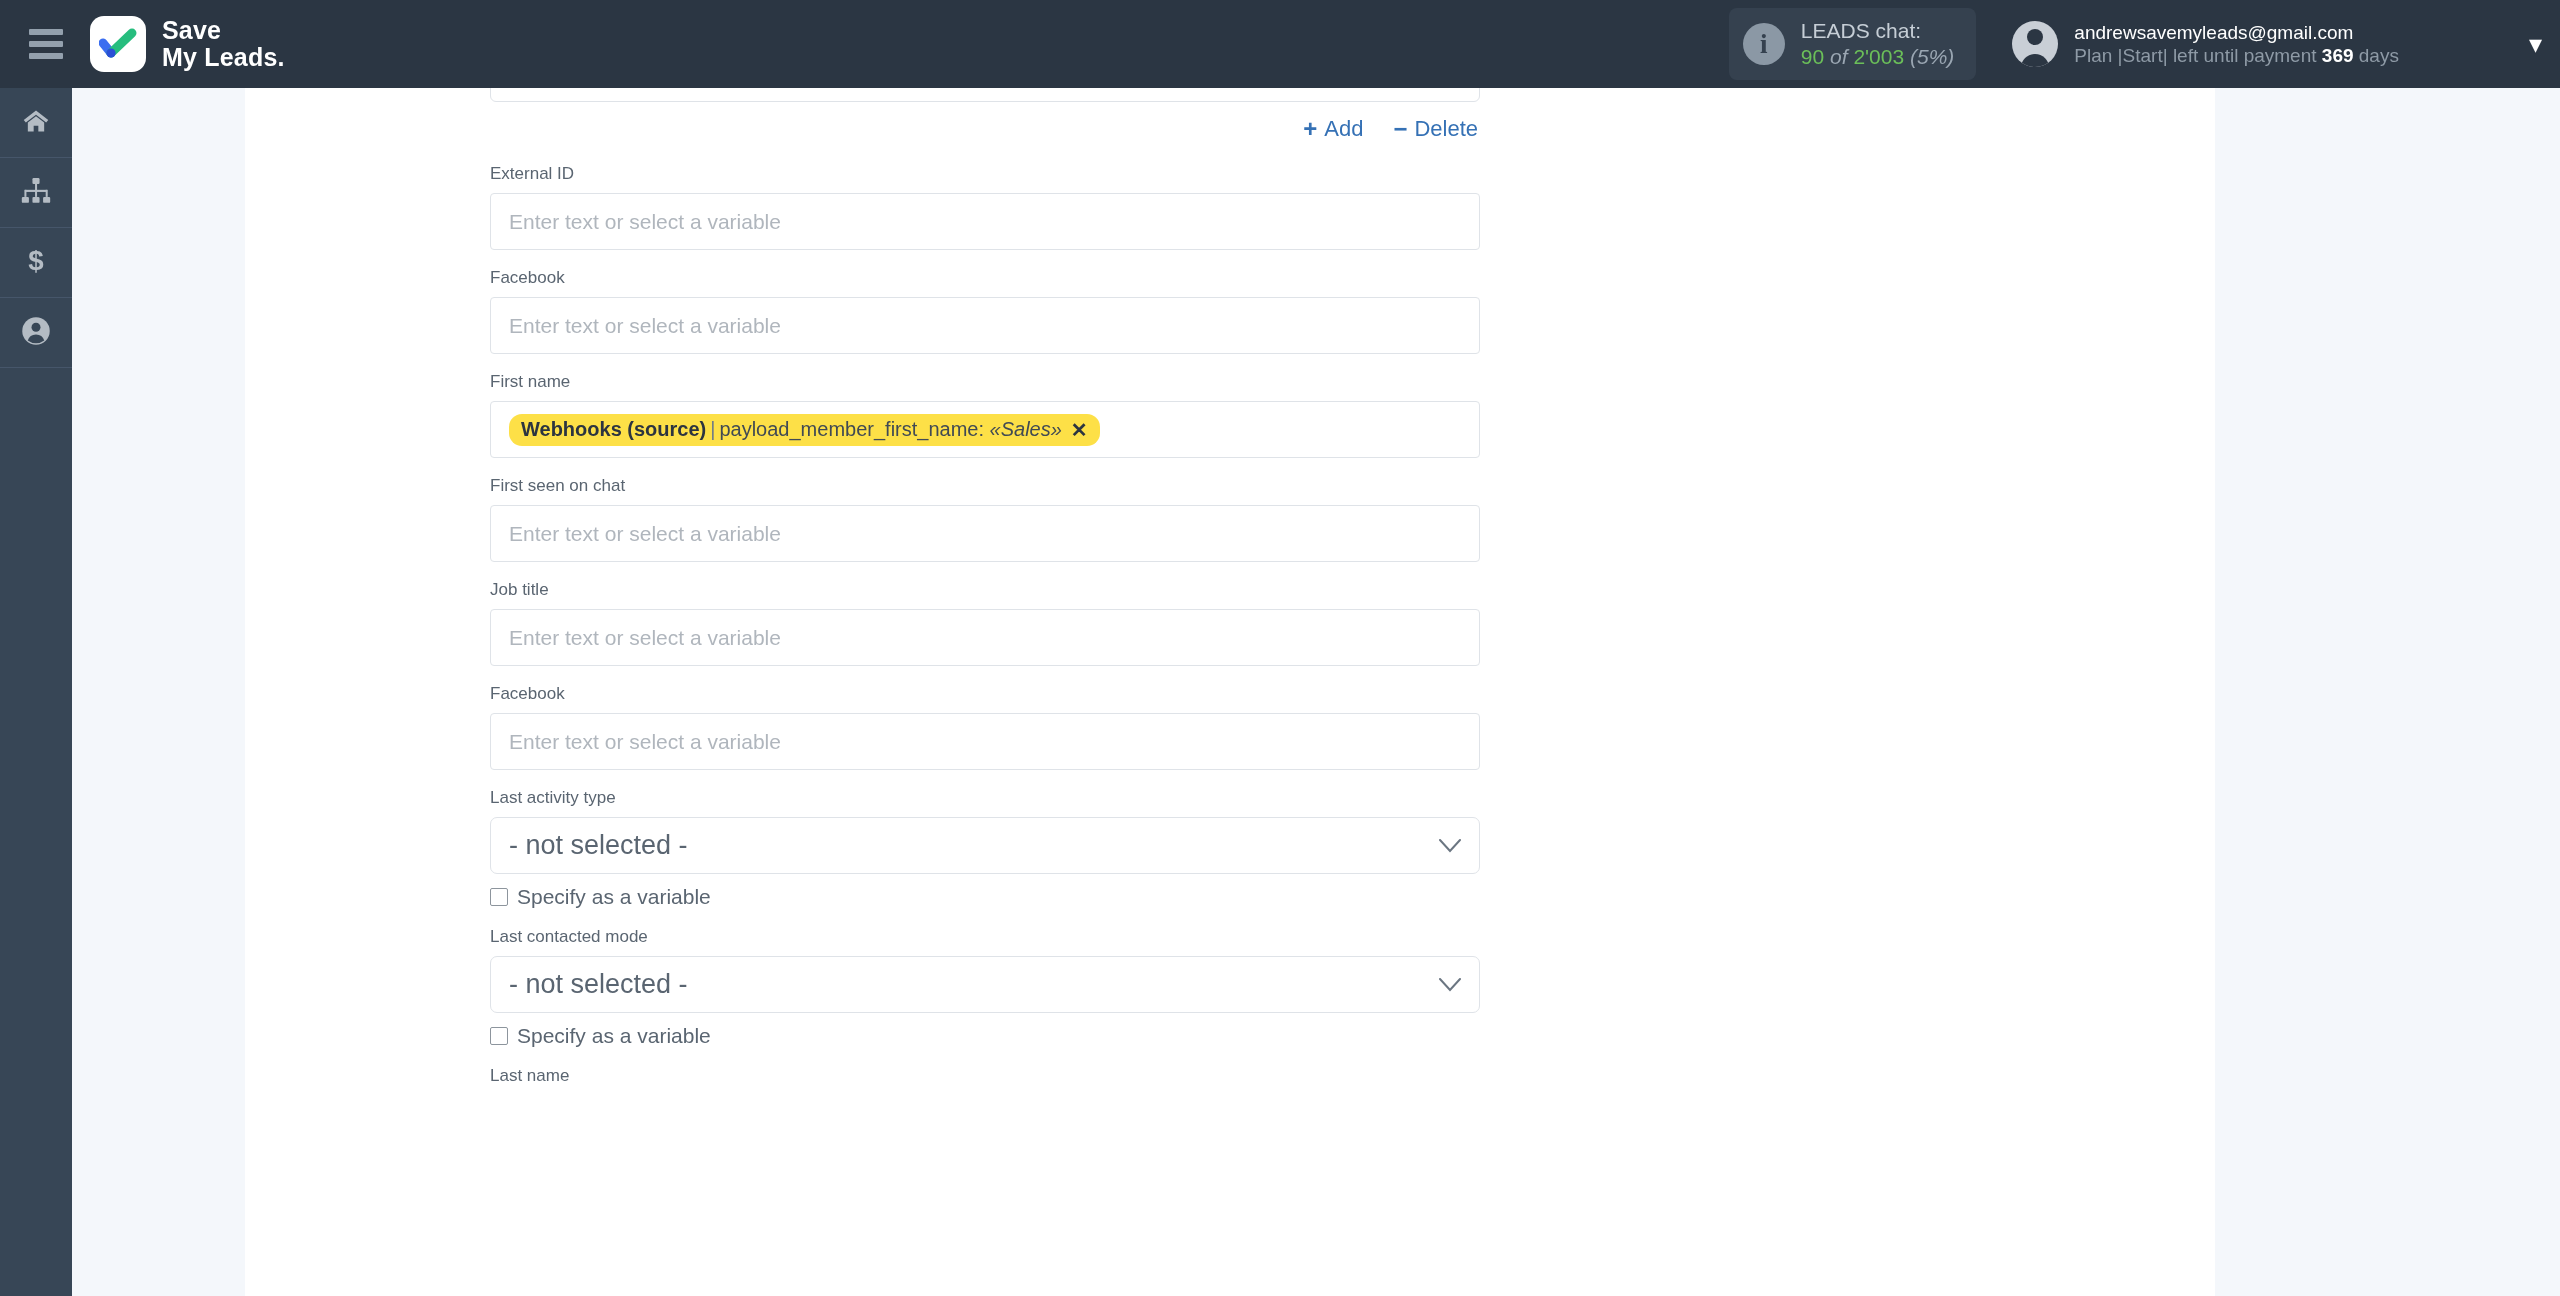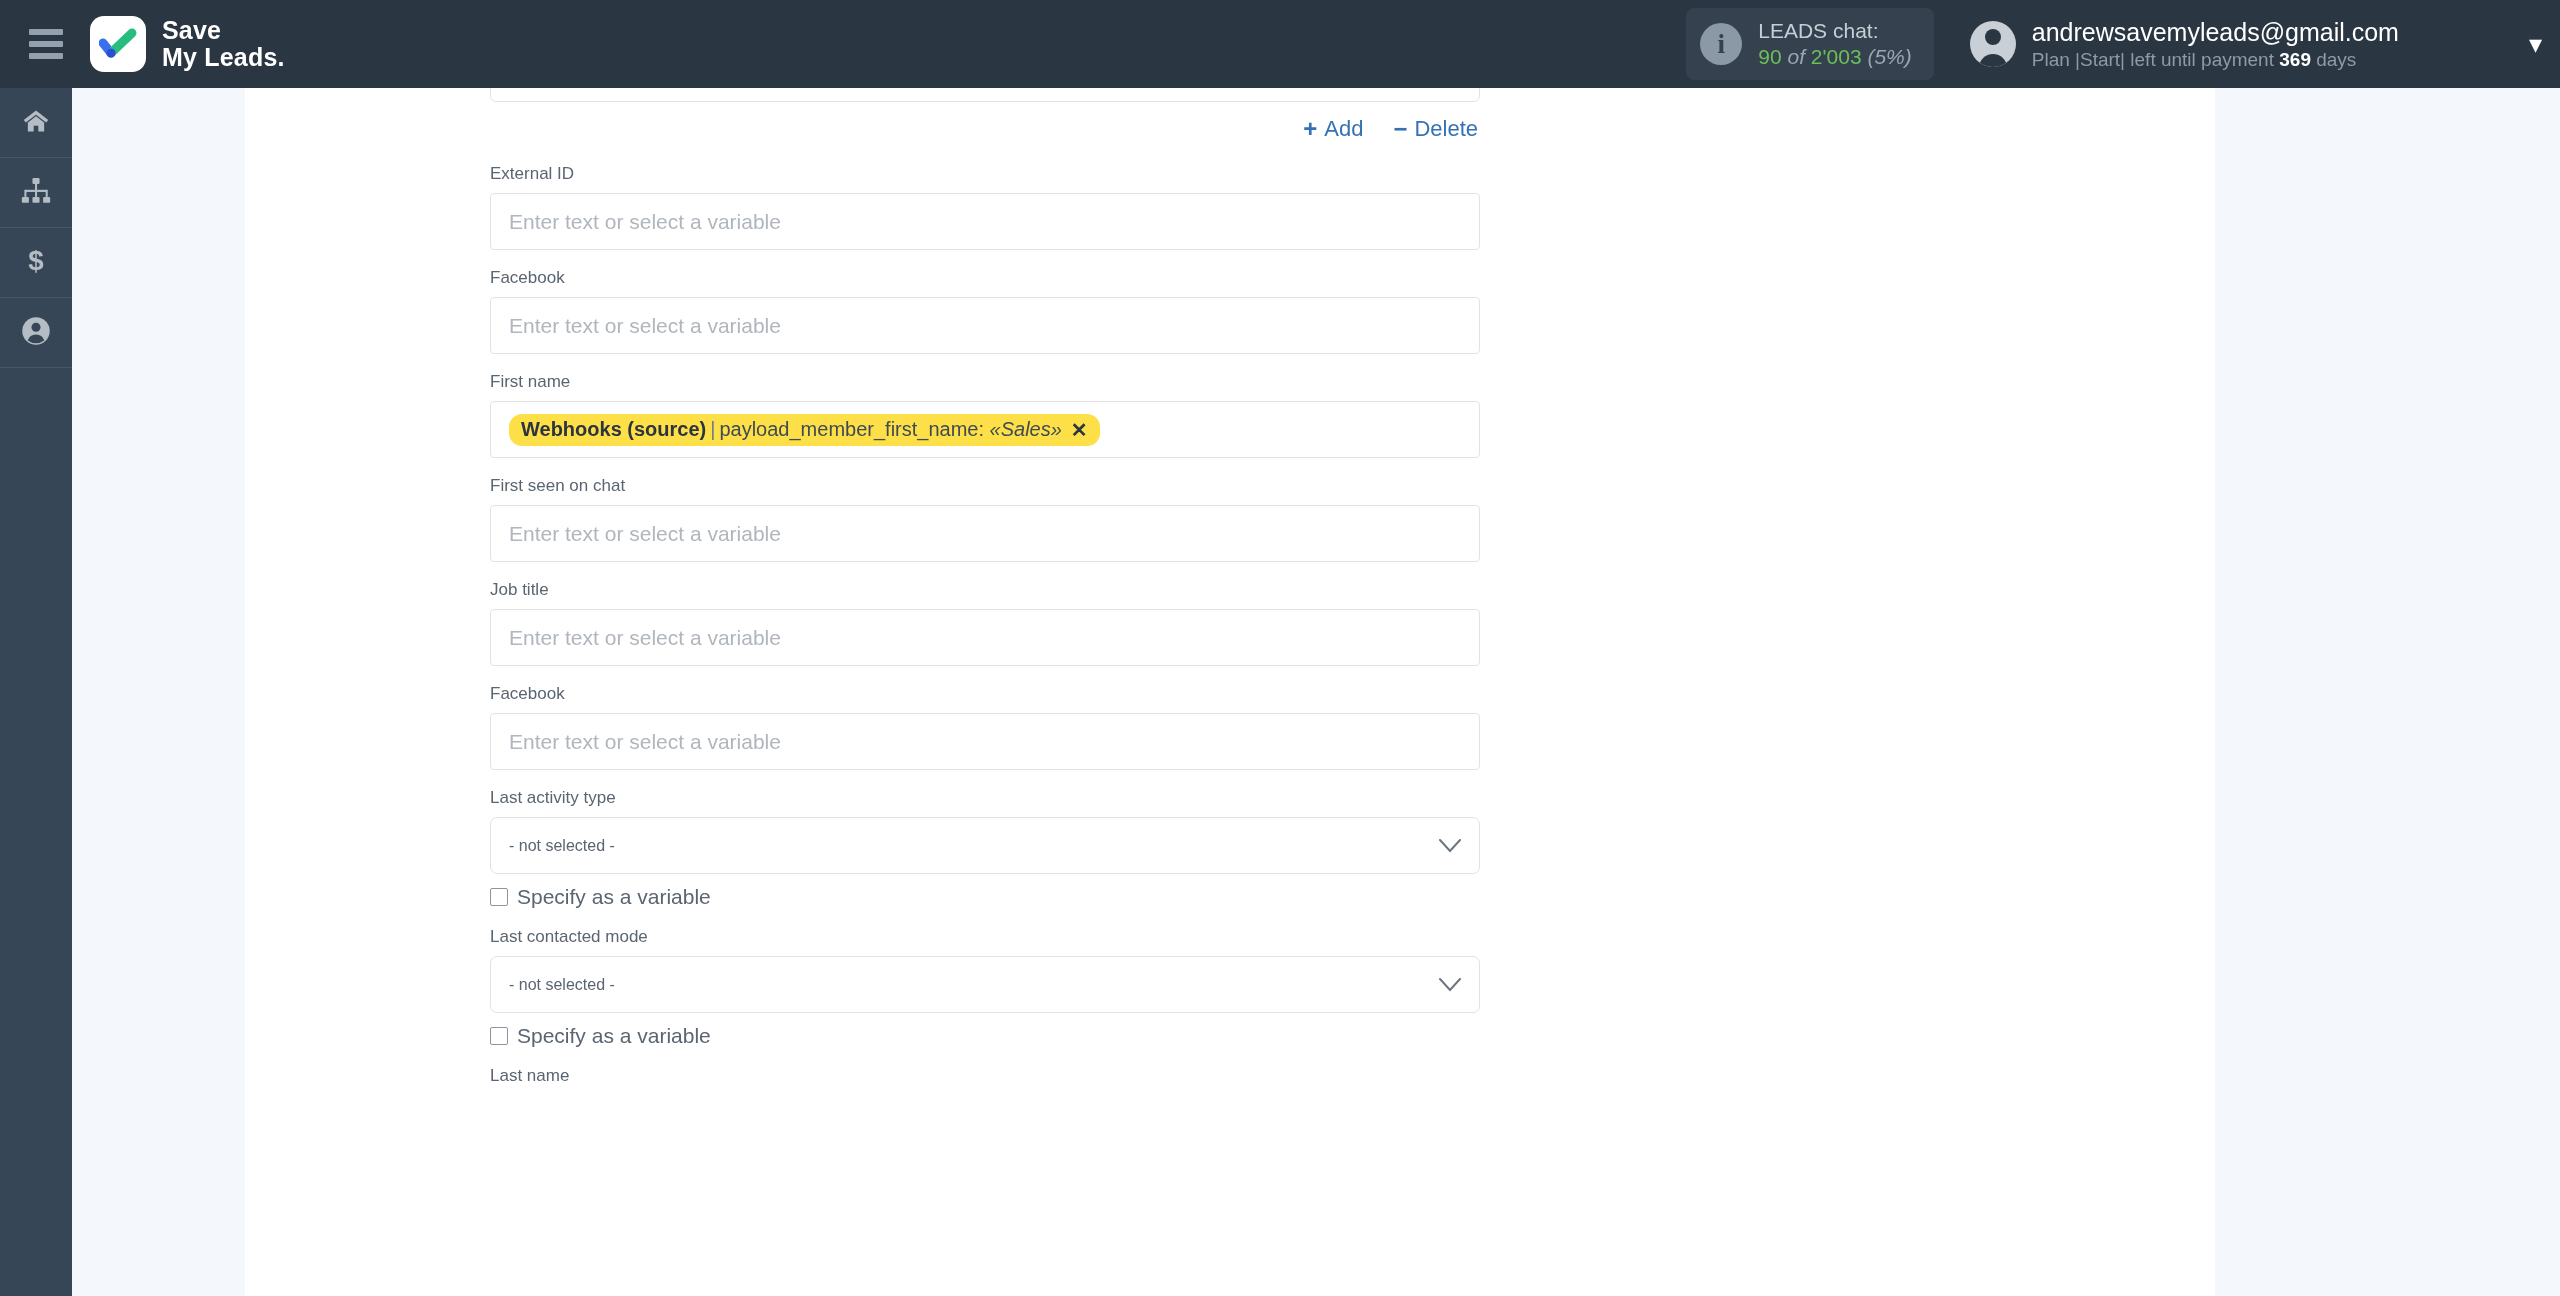--- a/index.html
+++ b/index.html
@@ -123,21 +123,21 @@
   .avatar::after {
     content: "";
     position: absolute;
     bottom: -9px; left: 50%;
     transform: translateX(-50%);
     width: 28px; height: 22px;
     border-radius: 14px 14px 0 0;
     background: #2b3643;
   }
   .acct-text { margin-left: 16px; line-height: 1.22; }
-  .acct-email { color: #ffffff; font-size: 25px; }
+  .acct-email { color: #ffffff; font-size: 19px; }
   .acct-plan  { color: #8e9aa6; font-size: 19px; }
   .acct-plan b { color: #ffffff; font-weight: bold; }
   .caret {
     margin-left: 120px;
     margin-right: 18px;
     color: #ffffff;
     font-size: 26px;
     line-height: 1;
     cursor: pointer;
   }
@@ -261,21 +261,21 @@
   .select {
     width: 990px;
     height: 57px;
     border: 1px solid #dfe3e8;
     border-radius: 7px;
     background: #ffffff;
     display: flex;
     align-items: center;
     justify-content: space-between;
     padding: 0 18px;
-    font-size: 16px;
+    font-size: 27px;
     color: #5a6571;
     cursor: pointer;
   }
   .select .chev { color: #6b7682; font-size: 21px; }
 
   .cbrow {
     display: flex;
     align-items: center;
     gap: 9px;
     margin-top: 11px;

